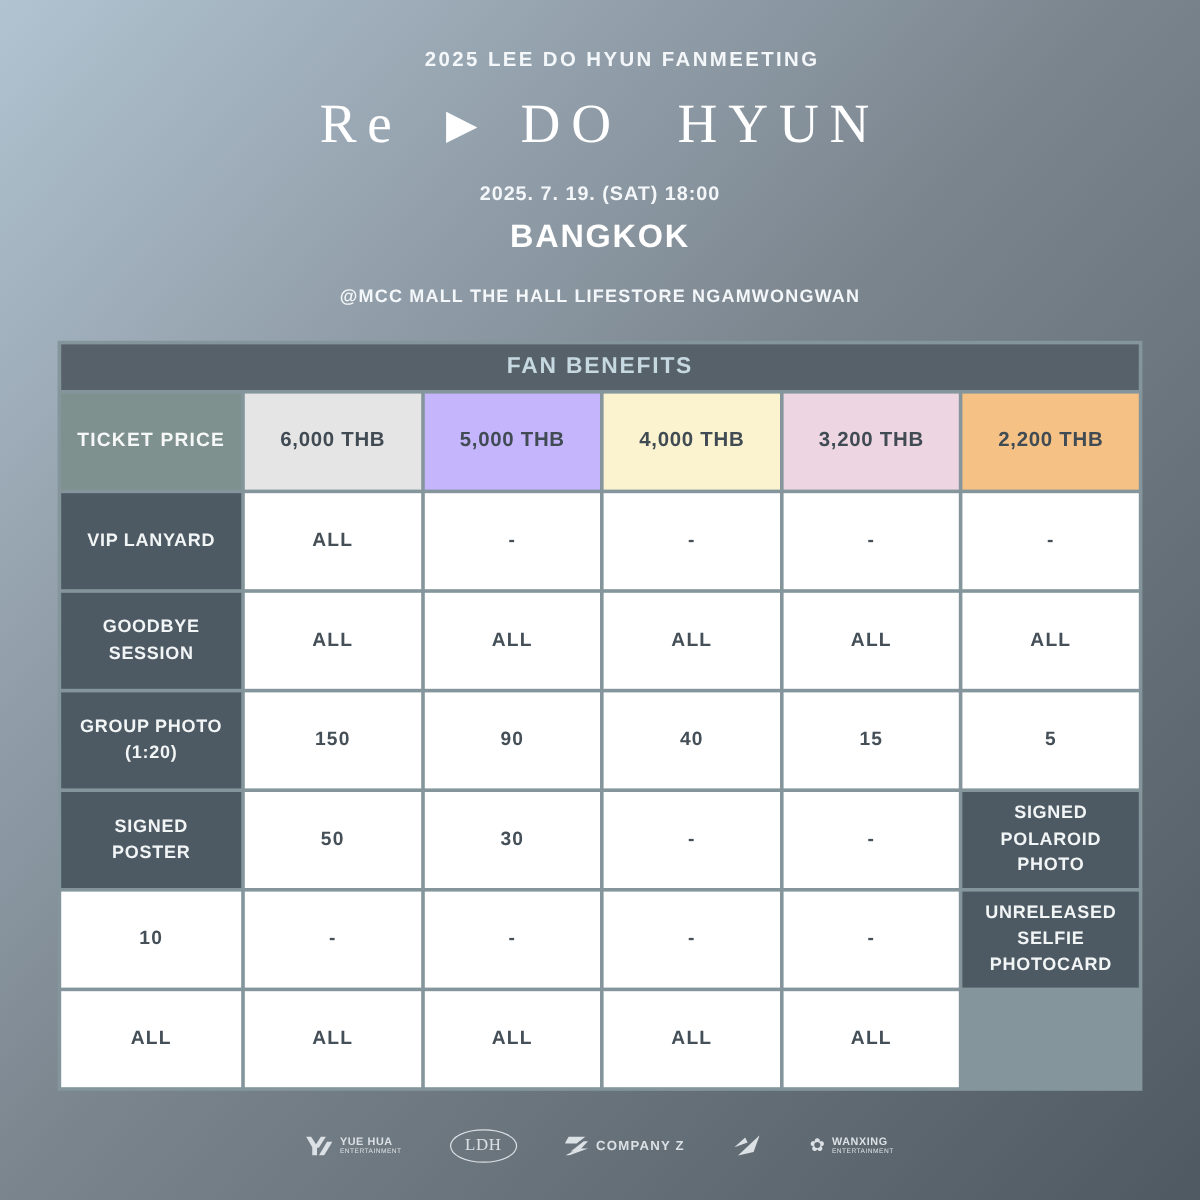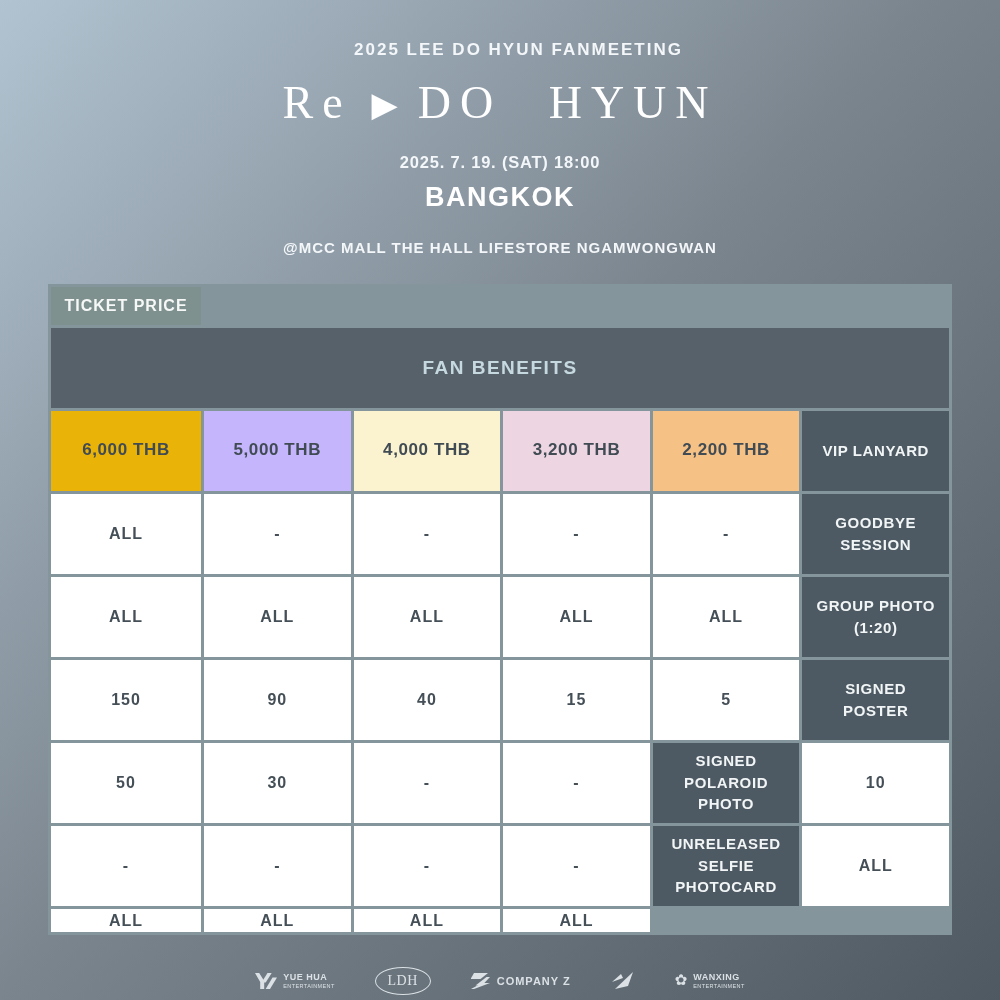--- a/index.html
+++ b/index.html
@@ -11,21 +11,21 @@
   }
   .poster { width: 1000px; height: 1000px; padding-top: 40px; box-sizing: border-box; text-align: center; }
 
   
   .eyebrow {
     color: #f4f7f9; font-size: 17px; font-weight: 700; letter-spacing: 2px; margin-bottom: 18px; padding-left: 37px;
   }
   .title {
     margin: 0 0 24px 0; color: #ffffff; font-family: "Liberation Serif", "DejaVu Serif", serif;
     font-weight: 400; font-size: 46px; line-height: 1.1;
-    display: flex; justify-content: center; align-items: center; gap: 20px; letter-spacing: 9px;
+    display: flex; justify-content: center; align-items: center; gap: 36px; letter-spacing: 9px;
   }
   .title .play {
     font-family: "DejaVu Sans", sans-serif; font-size: 34px; letter-spacing: 0; line-height: 1;
     transform: translateY(1px);
   }
   .title .post { word-spacing: 26px; }
   .datetime { color: #f4f7f9; font-size: 16.5px; font-weight: 700; letter-spacing: 0.8px; margin-bottom: 10px; }
   .city { color: #ffffff; font-size: 27px; font-weight: 700; letter-spacing: 1.5px; margin-bottom: 26px; }
   .venue { color: #f4f7f9; font-size: 15px; font-weight: 700; letter-spacing: 1px; }
 
@@ -82,24 +82,24 @@
       <span class="pre">Re</span>
       <span class="play">▶</span>
       <span class="post">DO HYUN</span>
     </h1>
     <div class="datetime">2025. 7. 19. (SAT) 18:00</div>
     <div class="city">BANGKOK</div>
     <div class="venue">@MCC MALL THE HALL LIFESTORE NGAMWONGWAN</div>
   </header>
 
   <section class="benefits" id="benefits-grid">
+    <div class="cell table-title">FAN BENEFITS</div>
     <div class="cell corner">TICKET PRICE</div>
-    <div class="cell table-title">FAN BENEFITS</div>
 
-  <div class="cell price-cell" style="background: #eab308;">6,000 THB</div>
+  <div class="cell price-cell" style="background: #e5e5e5;">6,000 THB</div>
       <div class="cell price-cell" style="background: #c4b5fd;">5,000 THB</div>
       <div class="cell price-cell" style="background: rgb(251, 243, 207);">4,000 THB</div>
       <div class="cell price-cell" style="background: rgb(237, 214, 226);">3,200 THB</div>
       <div class="cell price-cell" style="background: rgb(245, 193, 133);">2,200 THB</div>
       <div class="cell row-label">VIP LANYARD</div>
       <div class="cell value-cell">ALL</div>
       <div class="cell value-cell">-</div>
       <div class="cell value-cell">-</div>
       <div class="cell value-cell">-</div>
       <div class="cell value-cell">-</div>

